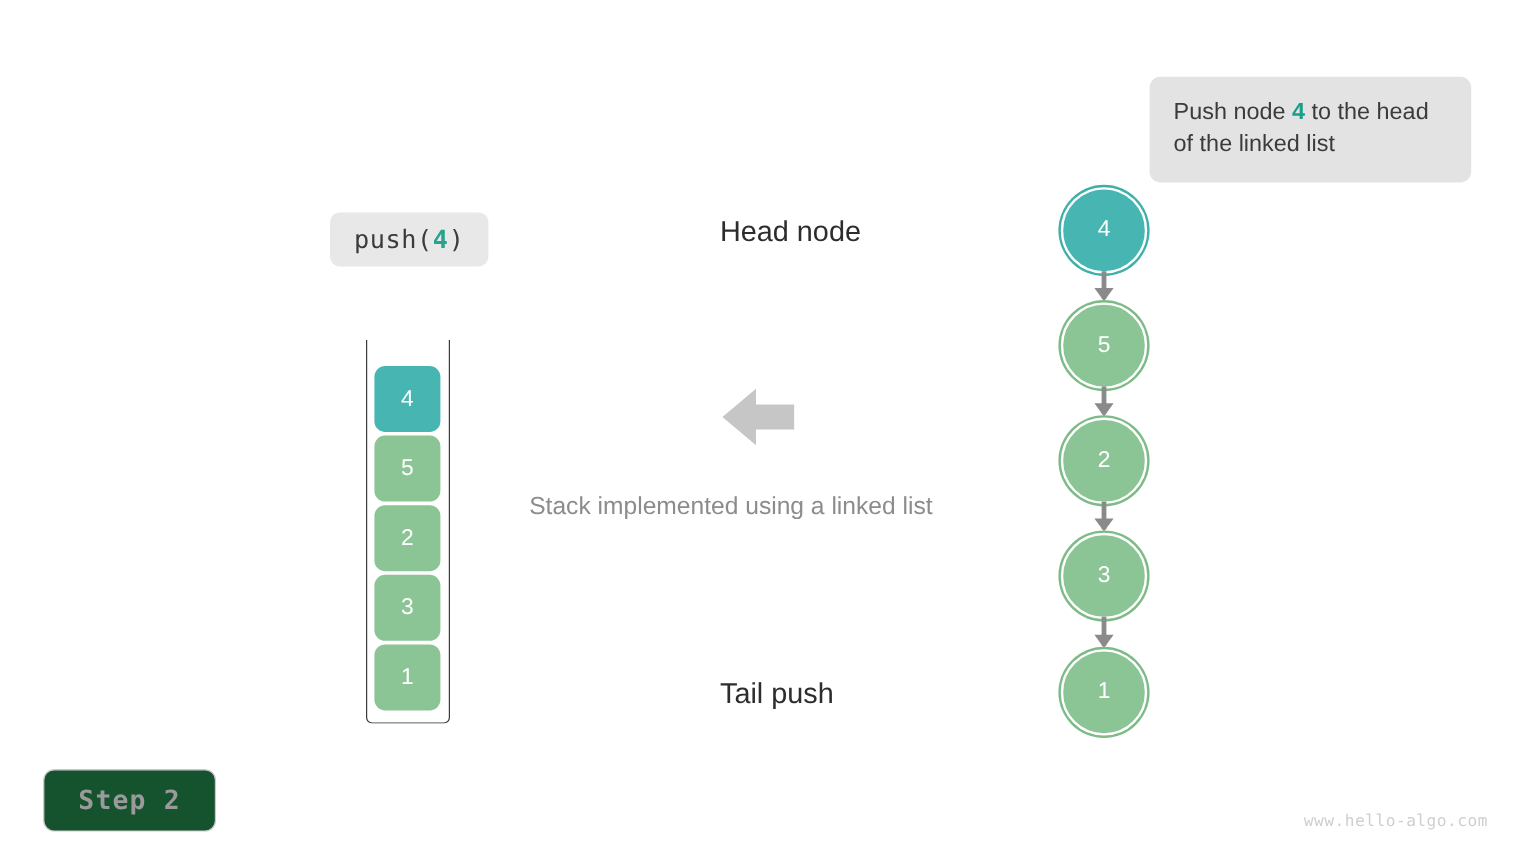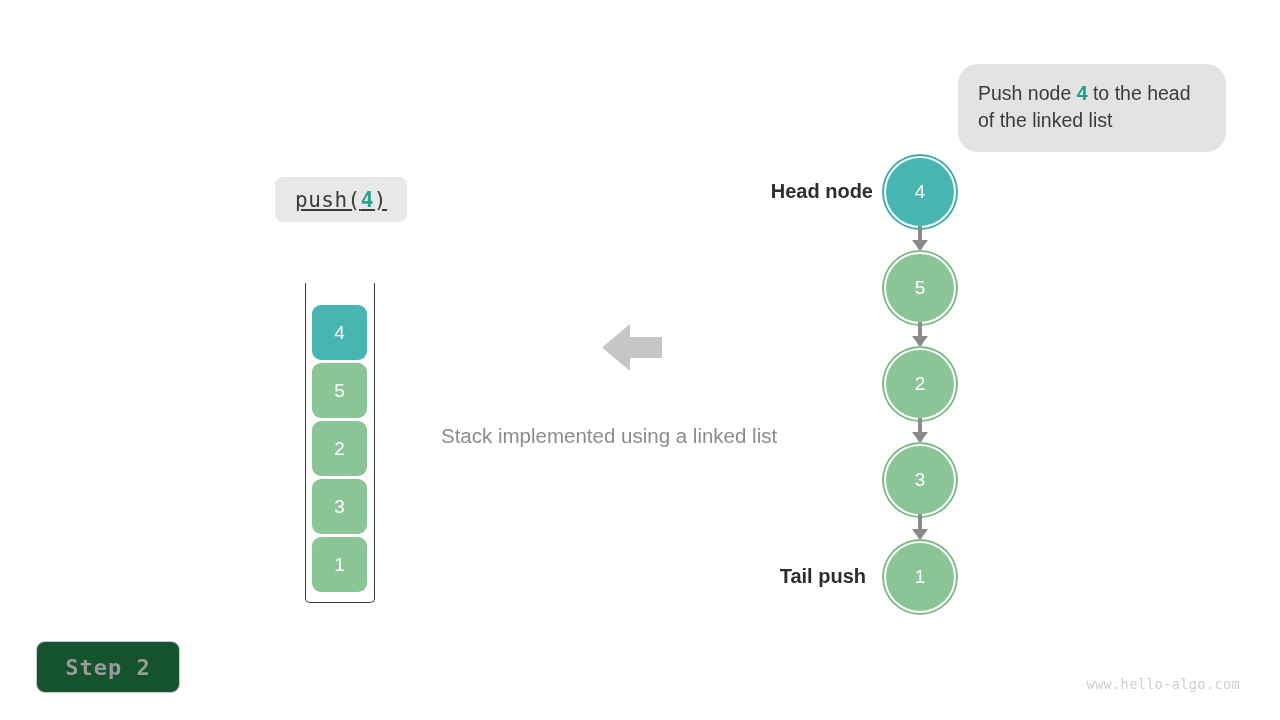--- a/index.html
+++ b/index.html
@@ -21,21 +21,21 @@
 
   
   .callout {
     position: absolute;
     left: 958px;
     top: 64px;
     width: 268px;
     box-sizing: border-box;
     padding: 16px 20px 18px 20px;
     background: #e3e3e3;
-    border-radius: 20px;
+    border-radius: 9px;
     font-size: 19.5px;
     line-height: 27px;
     color: #3b3b3b;
   }
   .callout .hl {
     color: #19a08a;
     font-weight: bold;
   }
 
   
@@ -48,21 +48,20 @@
     box-sizing: border-box;
     background: #e8e8e8;
     border-radius: 8px;
     display: flex;
     align-items: center;
     justify-content: center;
     font-family: "DejaVu Sans Mono", monospace;
     font-size: 21px;
     color: #3b3b3b;
     letter-spacing: 0.5px;
-    text-decoration: underline;
   }
   .pushpill .hl { color: #2ba38c; font-weight: bold; }
 
   
   #stack-wrap {
     position: absolute;
     left: 305px;
     top: 283px;
     width: 70px;
     height: 320px;
@@ -104,21 +103,21 @@
   .bigarrow {
     position: absolute;
     left: 602px;
     top: 320px;
     width: 60px;
     height: 55px;
   }
   .caption-inner {
     position: absolute;
     left: 441px;
-    top: 424px;
+    top: 410px;
     font-size: 20.5px;
     color: #8c8c8c;
     white-space: nowrap;
   }
 
   
   #list-wrap {
     position: absolute;
     left: 884px;
     top: 155px;
@@ -160,25 +159,25 @@
     left: 28px;
     width: 0; height: 0;
     border-left: 8px solid transparent;
     border-right: 8px solid transparent;
     border-top: 11px solid #8a8a8a;
   }
 
   
   .side-label {
     position: absolute;
-    font-size: 20px;
-    font-weight: bold;
+    font-size: 24px;
+    font-weight: normal;
     color: #2d2d2d;
     white-space: nowrap;
-    text-align: right;
+    text-align: left;
   }
   #head-label { left: 600px; top: 180px; width: 273px; }
   #tail-label { left: 600px; top: 565px; width: 266px; }
 
   
   .stepbadge {
     position: absolute;
     left: 36px;
     top: 641px;
     width: 144px;

